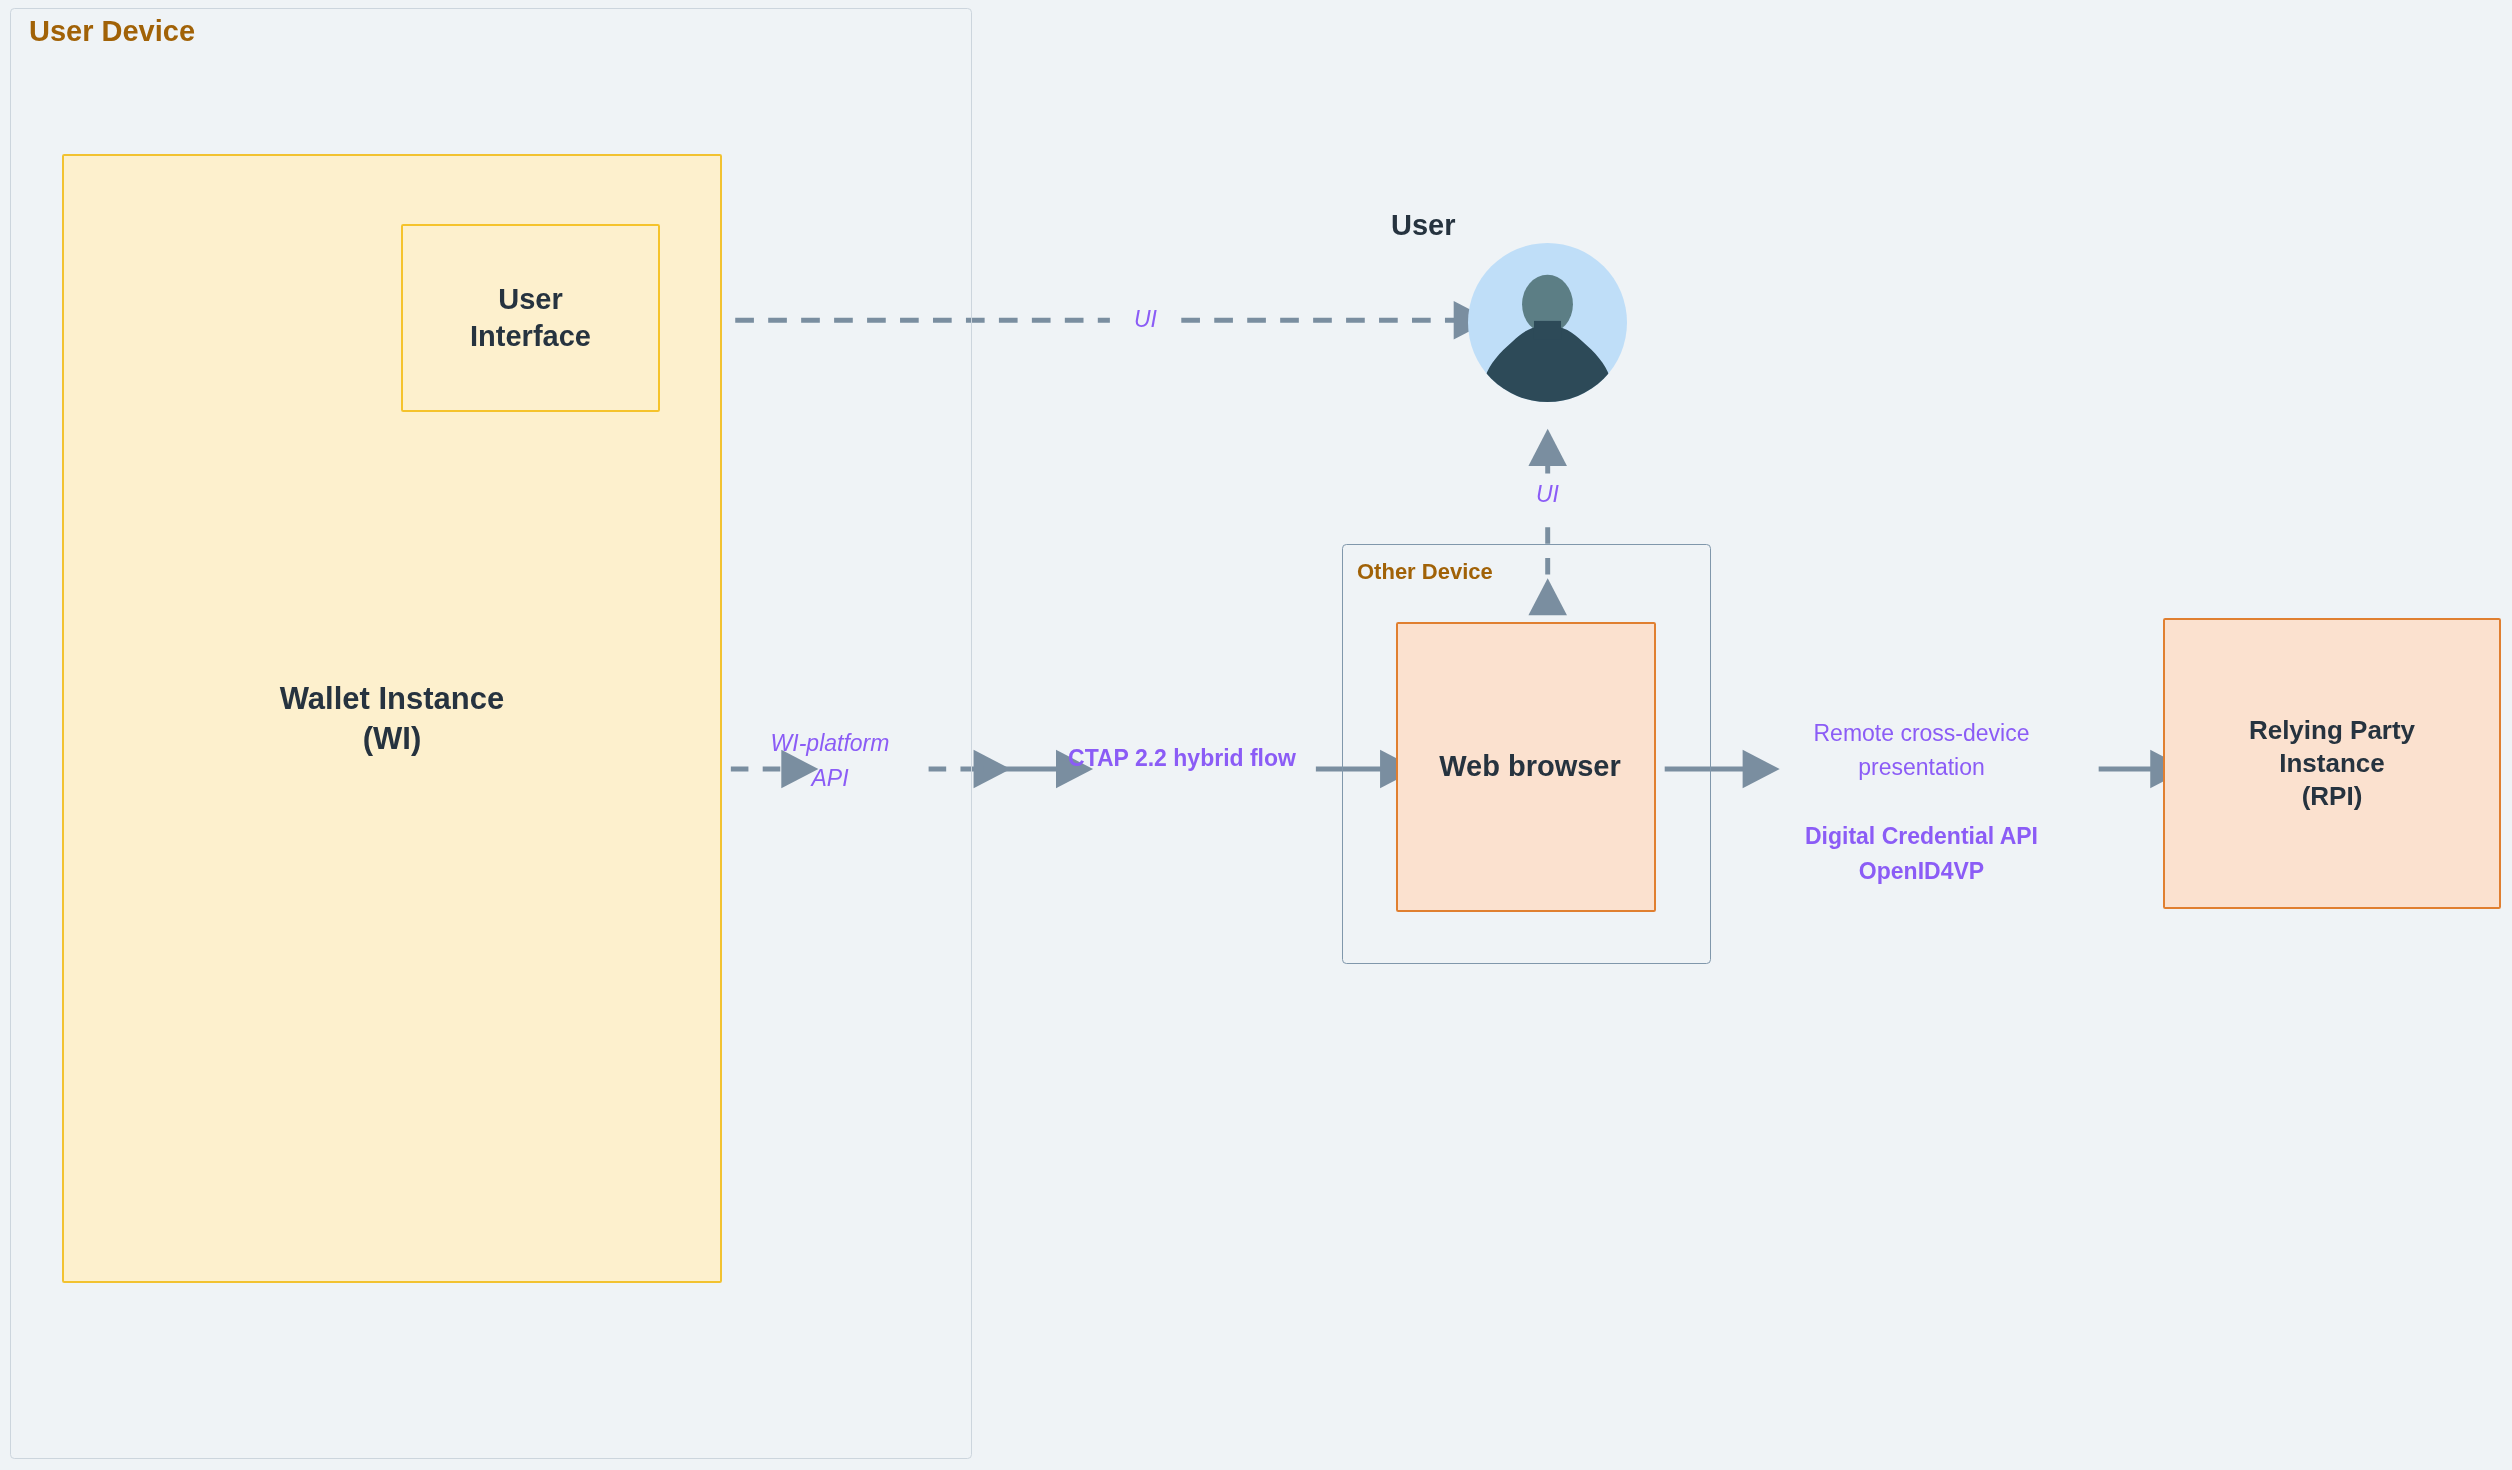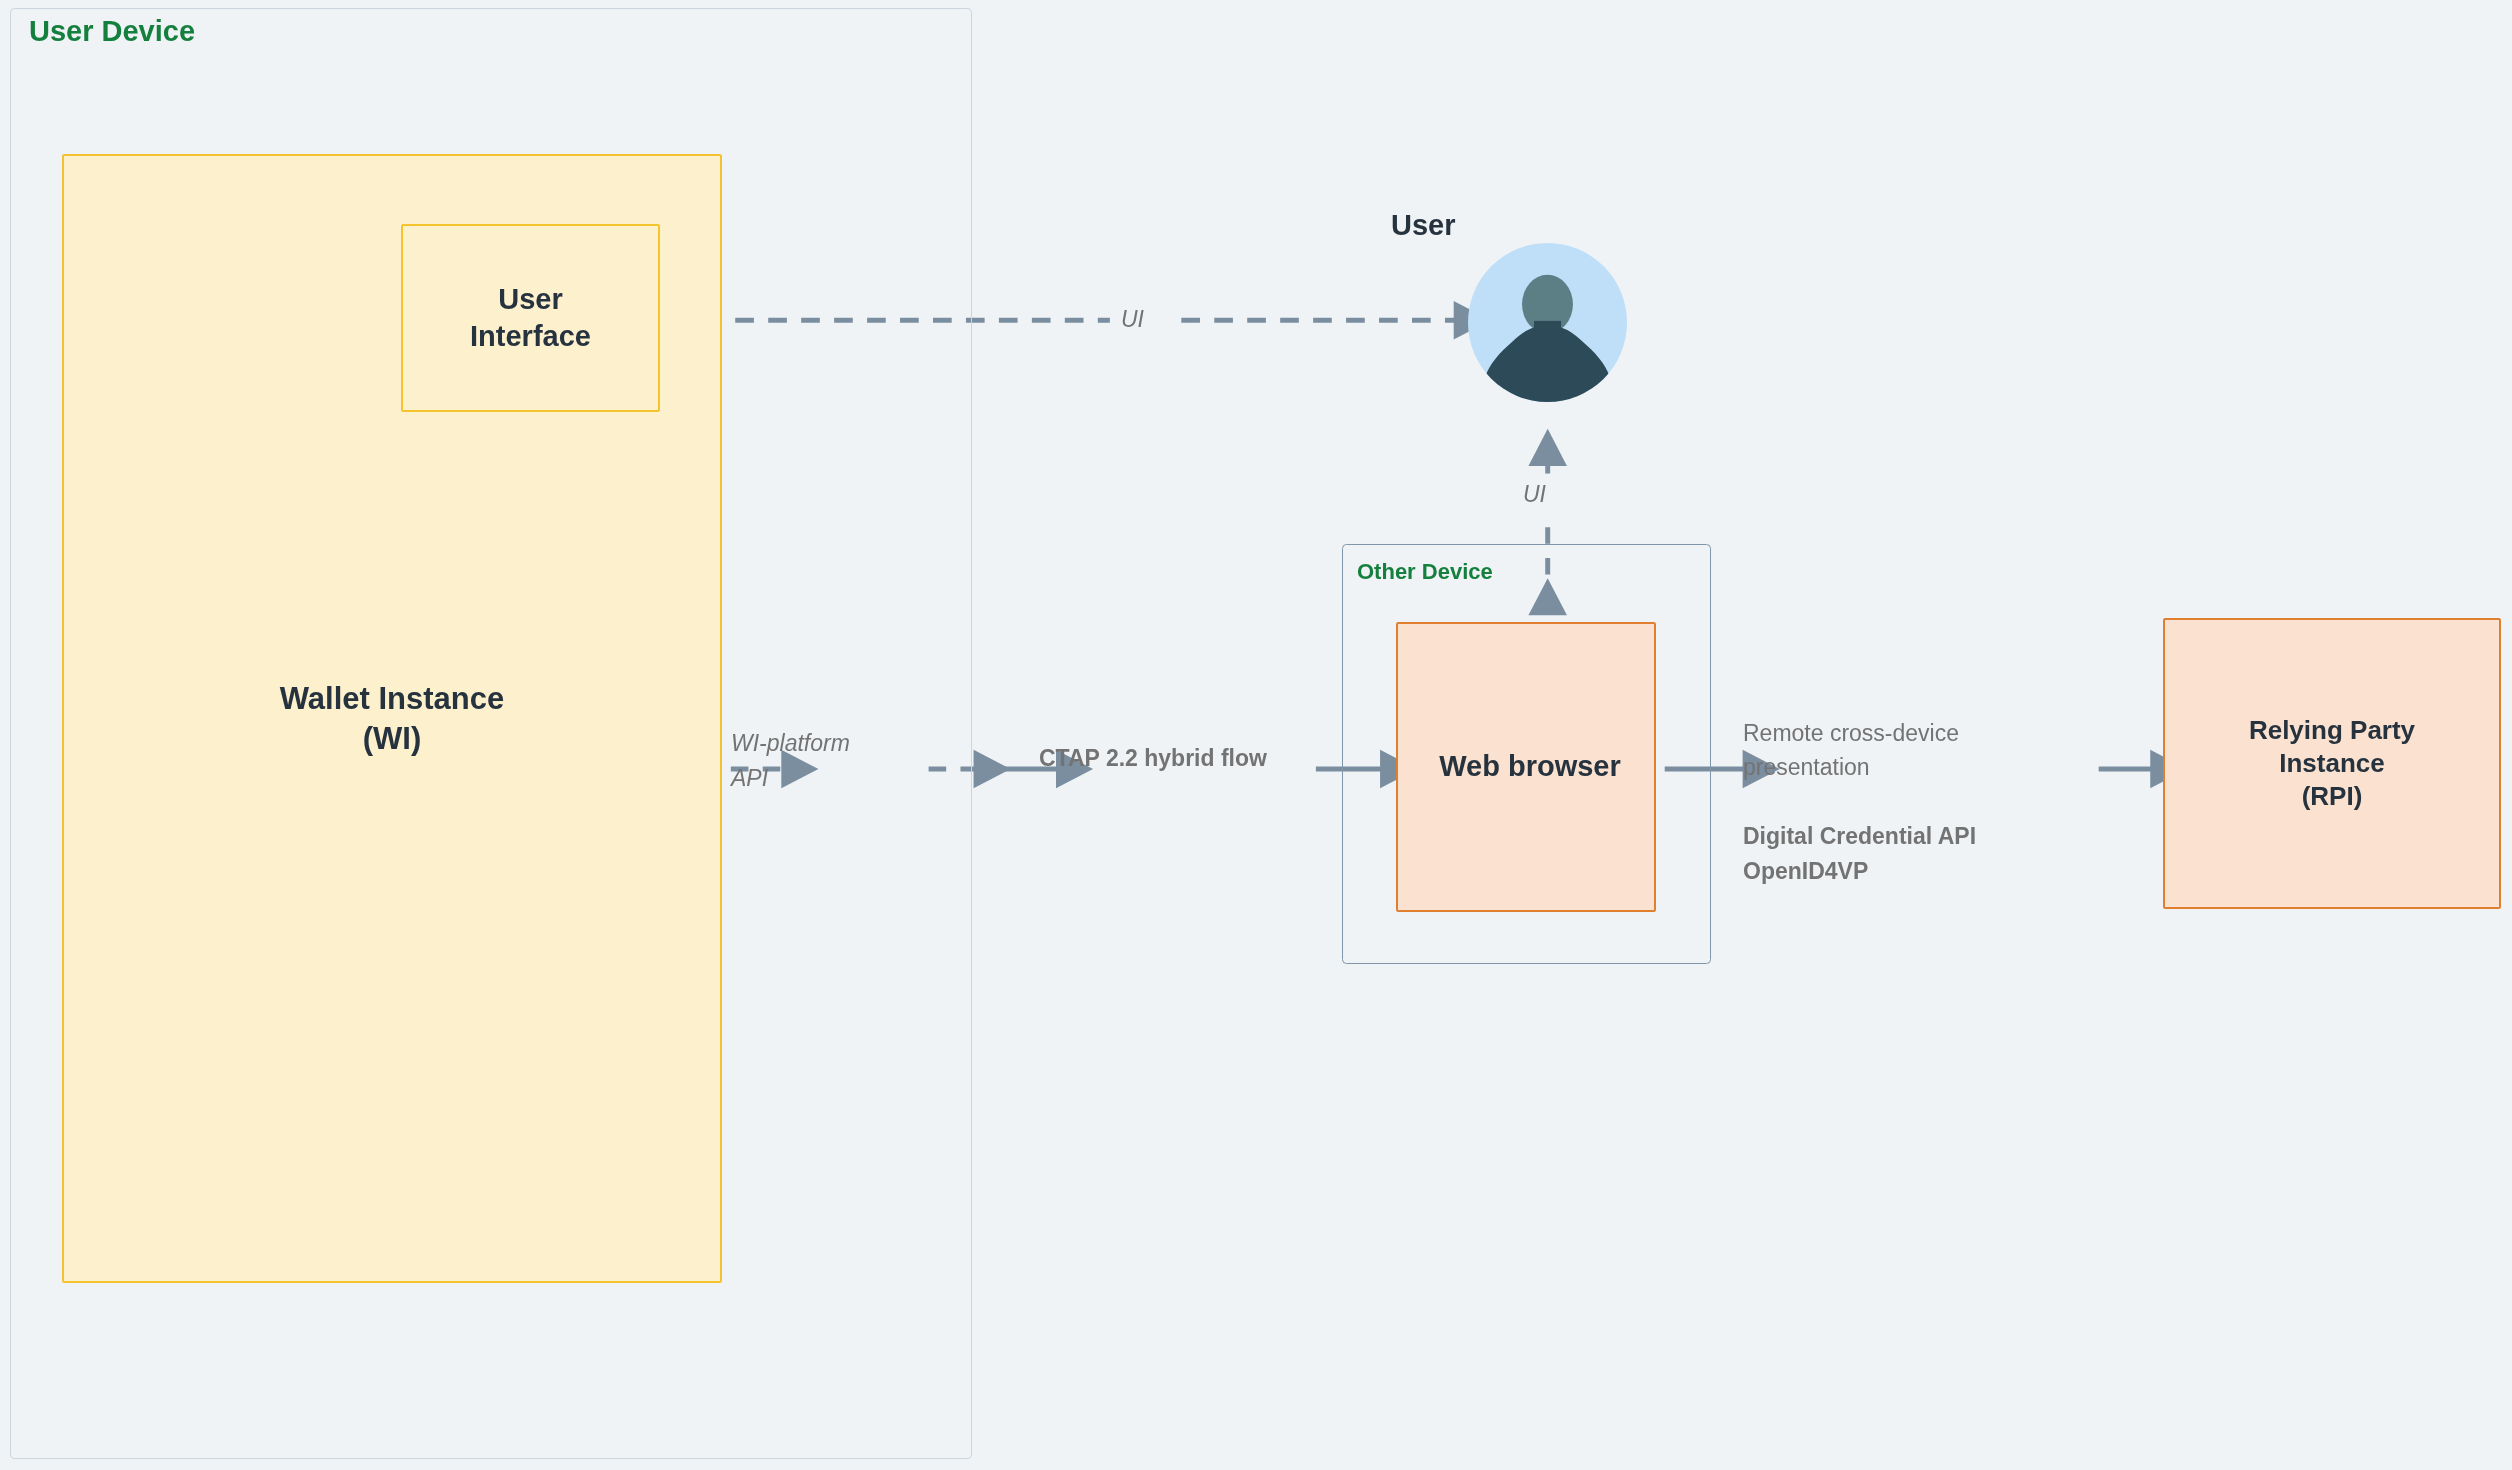--- a/index.html
+++ b/index.html
@@ -2,32 +2,32 @@
 <html style="font-size:8.8px"><head>
 <meta charset="utf-8">
 <style>
   html,body{margin:0;padding:0;background:#eff3f6;}
   body{font-family:"Liberation Sans", sans-serif;}
   #canvas{position:relative;width:2512px;height:1470px;background:#eff3f6;overflow:hidden;}
   .abs{position:absolute;}
   
   .group-box{border:1.6px solid #ccd5dd;border-radius:4.4px;background:transparent;box-sizing:border-box;}
   .group-box.dark{border-color:#8097ab;}
-  .group-title{font-weight:bold;color:#15803d;white-space:nowrap;}
+  .group-title{font-weight:bold;color:#a16207;white-space:nowrap;}
   
   .ebox{box-sizing:border-box;border-radius:2.2px;display:flex;align-items:center;justify-content:center;text-align:center;}
   .ebox .lbl{font-weight:bold;color:#26333f;line-height:1.28;white-space:pre-line;}
   .yellow{background:#fdf0cd;border:2.2px solid #f2c230;}
   .yellow-in{background:transparent;border:2.2px solid #f5c32c;}
   .orange{background:#fbe1cf;border:2.2px solid #e07f30;}
   
   .avatar-wrap{width:159px;height:159px;}
   .avatar-label{font-weight:bold;color:#26333f;white-space:nowrap;}
   
-  .edge-label{color:#737373;text-align:left;line-height:1.5;white-space:pre-line;}
+  .edge-label{color:#8b5cf6;text-align:center;line-height:1.5;white-space:pre-line;}
   .edge-label.italic{font-style:italic;}
   .edge-label .b{font-weight:bold;display:block;}
   .edge-label .n{font-weight:normal;display:block;}
   svg.conn{position:absolute;left:0;top:0;width:2512px;height:1470px;overflow:visible;pointer-events:none;}
 </style>
 </head>
 <body>
 
 <div id="canvas">
 

